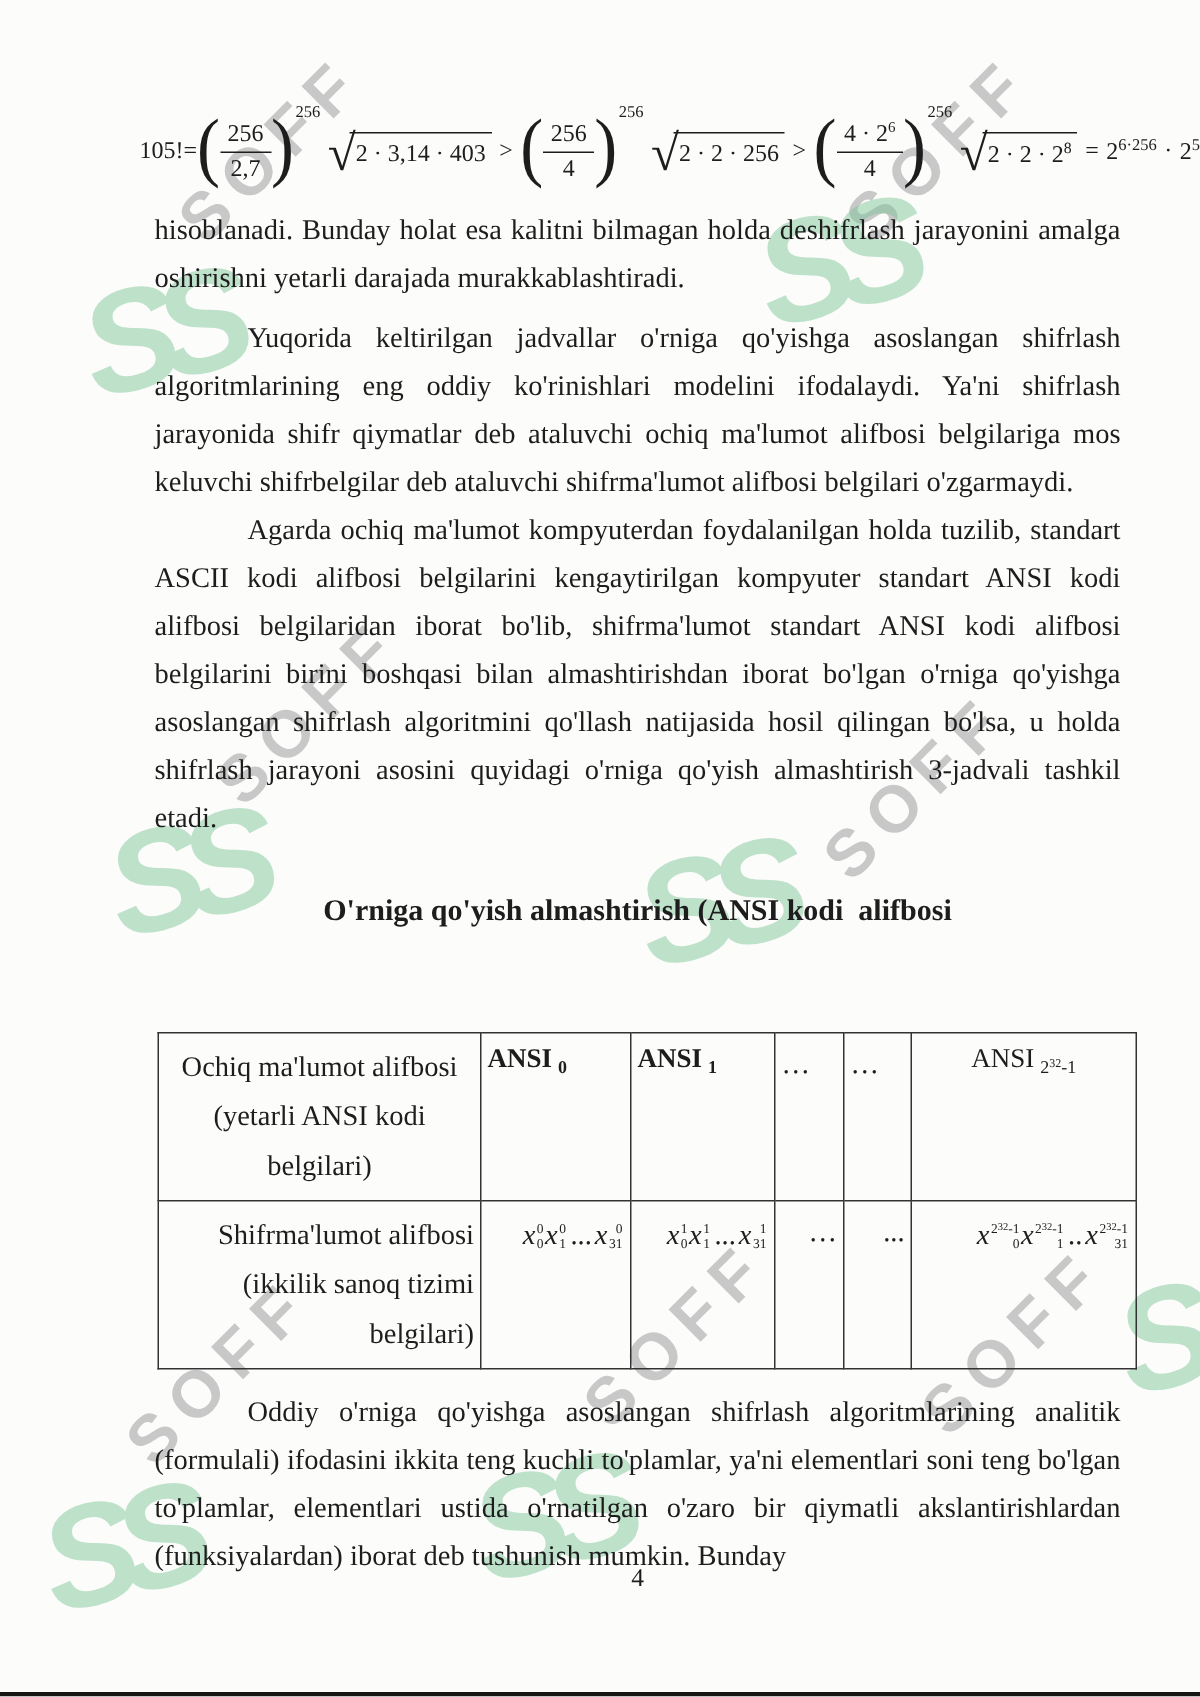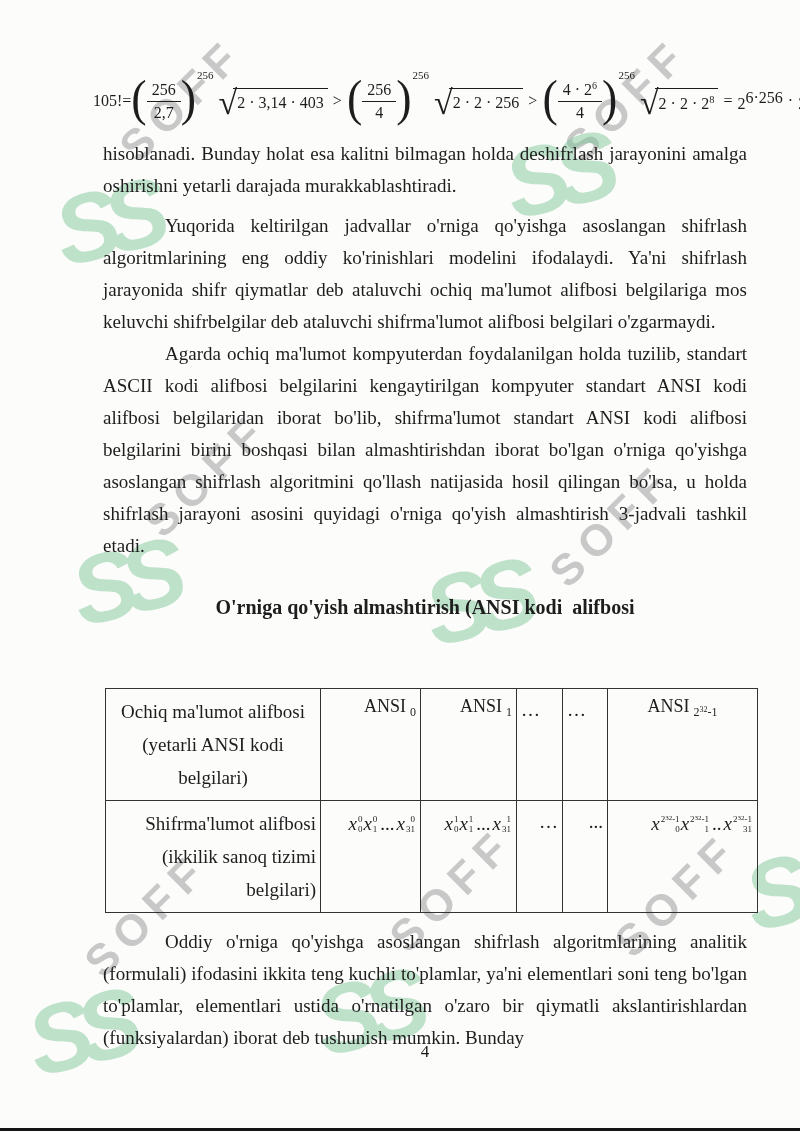--- a/index.html
+++ b/index.html
@@ -40,21 +40,21 @@
   .den{padding-top:2px;}
   .numsup{font-size:10px;vertical-align:super;}
   .fexp{font-size:11px;position:relative;top:-26px;margin-left:1px;}
   .sqrt{display:inline-flex;align-items:flex-start;margin-left:5px;}
   .radsign{font-size:34px;line-height:.95;position:relative;top:2px;margin-right:-4px;}
   .radbody{border-top:1.4px solid #1d1d1d;padding:5px 4px 0;font-size:16px;margin-top:3px;}
   .radsup{font-size:10.5px;vertical-align:super;}
   .mop{margin:0 5px;}
   .gap{display:inline-block;width:22px;}
   .pw{white-space:nowrap;}
-  .psup{font-size:16px;vertical-align:super;}
+  .psup{font-size:11px;vertical-align:super;}
   
   .jadval-label{position:absolute;left:103px;top:556px;width:644px;
     text-align:right;font-style:italic;font-size:19px;}
   .tbl-title{position:absolute;left:103px;top:590px;width:644px;
     text-align:center;font-weight:bold;font-size:20px;line-height:34px;}
   .title-line{white-space:pre;}
   
   table.jadval{
     position:absolute;left:105px;top:688px;width:652px;
     border-collapse:collapse;table-layout:fixed;
@@ -62,21 +62,21 @@
   table.jadval td{
     border:1.5px solid #333;vertical-align:top;font-size:19px;
     padding:6px 4px;overflow:hidden;
   }
   td.cell-label{text-align:center;line-height:33px;padding-top:8px;}
   tr.row-top td{height:94px;}
   tr.row-bottom td{height:88px;text-align:right;}
   .ansi{font-size:18px;}
   .ansisub{font-size:12px;position:relative;top:4px;margin-left:4px;}
   .ansisubexp{font-size:8px;position:relative;top:-4px;}
-  td.al-right{text-align:right;padding-right:10px;}
+  td.al-right{text-align:left;padding-right:10px;font-weight:bold;}
   td.al-left{padding-left:8px;}
   td.al-center{text-align:center;}
   
   .mathcell{font-style:italic;font-size:14px;padding-left:10px !important;padding-top:12px !important;white-space:nowrap;}
   .xg{display:inline-flex;align-items:center;margin-right:1px;}
   .xvar{font-style:italic;}
   .stack{display:inline-flex;flex-direction:column;font-size:9px;line-height:1.15;
     font-style:normal;margin-left:1px;}
   .xsup,.xsub{display:block;}
   .xsupexp{font-size:7px;position:relative;top:-2px;}

